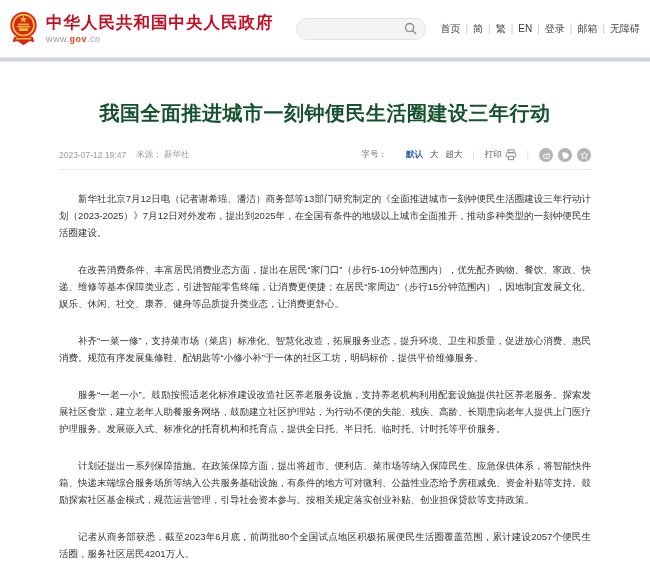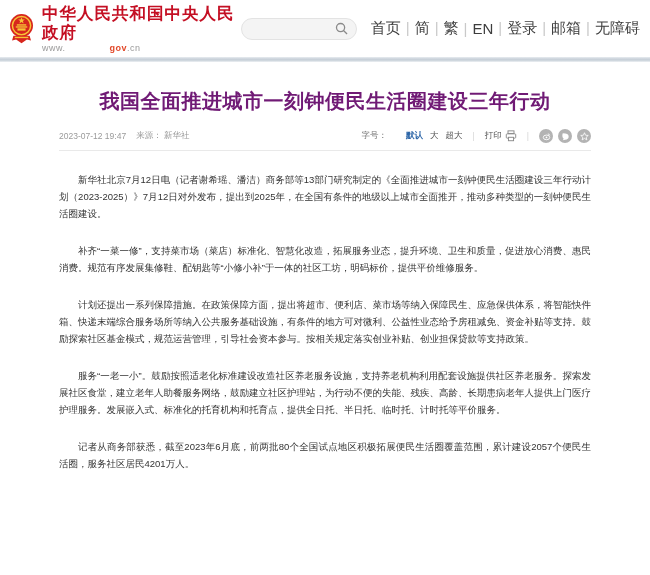--- a/index.html
+++ b/index.html
@@ -5,37 +5,37 @@
   * { margin:0; padding:0; box-sizing:border-box; }
   html,body { width:650px; background:#fff; font-family:"Liberation Sans","DejaVu Sans",sans-serif; color:#333; }
   body { width:650px; height:575px; overflow:hidden; }
 
   
   .header { height:57px; display:flex; align-items:center; padding:0 10px 0 8px; background:#fff; }
   .logo-wrap { display:flex; align-items:center; gap:7px; }
   .emblem { width:31px; height:36px; display:block; }
   .site-title { color:#c40f23; font-size:16.5px; font-weight:bold; letter-spacing:1px; line-height:1.1; }
   .site-url { font-size:9px; color:#9a9a9a; margin-top:2px; letter-spacing:.5px; }
-  .site-url b { color:#e2492a;margin-left:44px; }
+  .site-url b { color:#e2492a; }
   .header-spacer { flex:1; }
   .search-box { width:130px; height:22px; background:#f4f4f4; border:1px solid #e3e3e3; border-radius:11px;
                 display:flex; align-items:center; justify-content:flex-end; padding:0 8px; margin-right:14px; }
   .search-box svg { display:block; }
   .search-input { flex:1; border:none; background:transparent; outline:none; font-size:9px; height:18px; width:80px; }
-  .top-nav { display:flex; align-items:center; font-size:15px; color:#3d3d3d; white-space:nowrap; }
+  .top-nav { display:flex; align-items:center; font-size:10px; color:#3d3d3d; white-space:nowrap; }
   .nav-item { cursor:pointer; }
   .nav-item + .nav-item::before { content:"|"; color:#c9c9c9; margin:0 5px; font-weight:normal; }
 
   .header-bar { height:5px; width:650px;
     background:linear-gradient(to bottom,#e8ecf0 0%,#c6cfd8 45%,#cfd7de 70%,#eef1f4 100%); }
 
   
   .article { width:532px; margin:0 auto; }
-  .article-title { margin-top:26px; text-align:center; font-size:20px; font-weight:bold; color:#701a75; letter-spacing:.5px; }
-  .meta-row { margin-top:14px; display:flex; align-items:center; justify-content:space-between;
+  .article-title { margin-top:38px; text-align:center; font-size:20px; font-weight:bold; color:#14532d; letter-spacing:.5px; }
+  .meta-row { margin-top:21px; display:flex; align-items:center; justify-content:space-between;
               font-size:8.5px; color:#9a9a9a;gap:44px; }
   .meta-left { display:flex; gap:10px; align-items:center; }
   .meta-right { display:flex; align-items:center; gap:7px; color:#6e6e6e; }
   .fs-default { color:#2d66a8; font-weight:bold; cursor:pointer;padding-left:12px; }
   .fs-opt { cursor:pointer; color:#555; }
   .meta-sep { color:#d5d5d5; padding:0 3px; }
   .print-wrap { display:flex; gap:3px; cursor:pointer; color:#555; }
   .share-icons { display:flex; gap:5px; }
   .share-circle { width:14px; height:14px; border-radius:50%; background:#b3b3b3; display:flex;
                   align-items:center; justify-content:center; cursor:pointer; }
@@ -126,18 +126,19 @@
               <polygon points="5,0.8 6.2,3.6 9.2,3.8 6.9,5.8 7.6,8.8 5,7.1 2.4,8.8 3.1,5.8 0.8,3.8 3.8,3.6" fill="none" stroke="#fff" stroke-width="0.9"></polygon>
             </svg>
         </span>
       </span>
     </div>
   </div>
   <div class="meta-divider"></div>
 
   <div class="article-body">
     <p>新华社北京7月12日电（记者谢希瑶、潘洁）商务部等13部门研究制定的《全面推进城市一刻钟便民生活圈建设三年行动计划（2023-2025）》7月12日对外发布，提出到2025年，在全国有条件的地级以上城市全面推开，推动多种类型的一刻钟便民生活圈建设。</p>
+    <p>在改善消费条件、丰富居民消费业态方面，提出在居民“家门口”（步行5-10分钟范围内），优先配齐购物、餐饮、家政、快递、维修等基本保障类业态，引进智能零售终端，让消费更便捷；在居民“家周边”（步行15分钟范围内），因地制宜发展文化、娱乐、休闲、社交、康养、健身等品质提升类业态，让消费更舒心。</p>
     <p>补齐“一菜一修”，支持菜市场（菜店）标准化、智慧化改造，拓展服务业态，提升环境、卫生和质量，促进放心消费、惠民消费。规范有序发展集修鞋、配钥匙等“小修小补”于一体的社区工坊，明码标价，提供平价维修服务。</p>
+    <p>服务“一老一小”。鼓励按照适老化标准建设改造社区养老服务设施，支持养老机构利用配套设施提供社区养老服务。探索发展社区食堂，建立老年人助餐服务网络，鼓励建立社区护理站，为行动不便的失能、残疾、高龄、长期患病老年人提供上门医疗护理服务。发展嵌入式、标准化的托育机构和托育点，提供全日托、半日托、临时托、计时托等平价服务。</p>
     <p>计划还提出一系列保障措施。在政策保障方面，提出将超市、便利店、菜市场等纳入保障民生、应急保供体系，将智能快件箱、快递末端综合服务场所等纳入公共服务基础设施，有条件的地方可对微利、公益性业态给予房租减免、资金补贴等支持。鼓励探索社区基金模式，规范运营管理，引导社会资本参与。按相关规定落实创业补贴、创业担保贷款等支持政策。</p>
-    <p>服务“一老一小”。鼓励按照适老化标准建设改造社区养老服务设施，支持养老机构利用配套设施提供社区养老服务。探索发展社区食堂，建立老年人助餐服务网络，鼓励建立社区护理站，为行动不便的失能、残疾、高龄、长期患病老年人提供上门医疗护理服务。发展嵌入式、标准化的托育机构和托育点，提供全日托、半日托、临时托、计时托等平价服务。</p>
     <p>记者从商务部获悉，截至2023年6月底，前两批80个全国试点地区积极拓展便民生活圈覆盖范围，累计建设2057个便民生活圈，服务社区居民4201万人。</p>
   </div>
 </div>
 
 </body></html>

